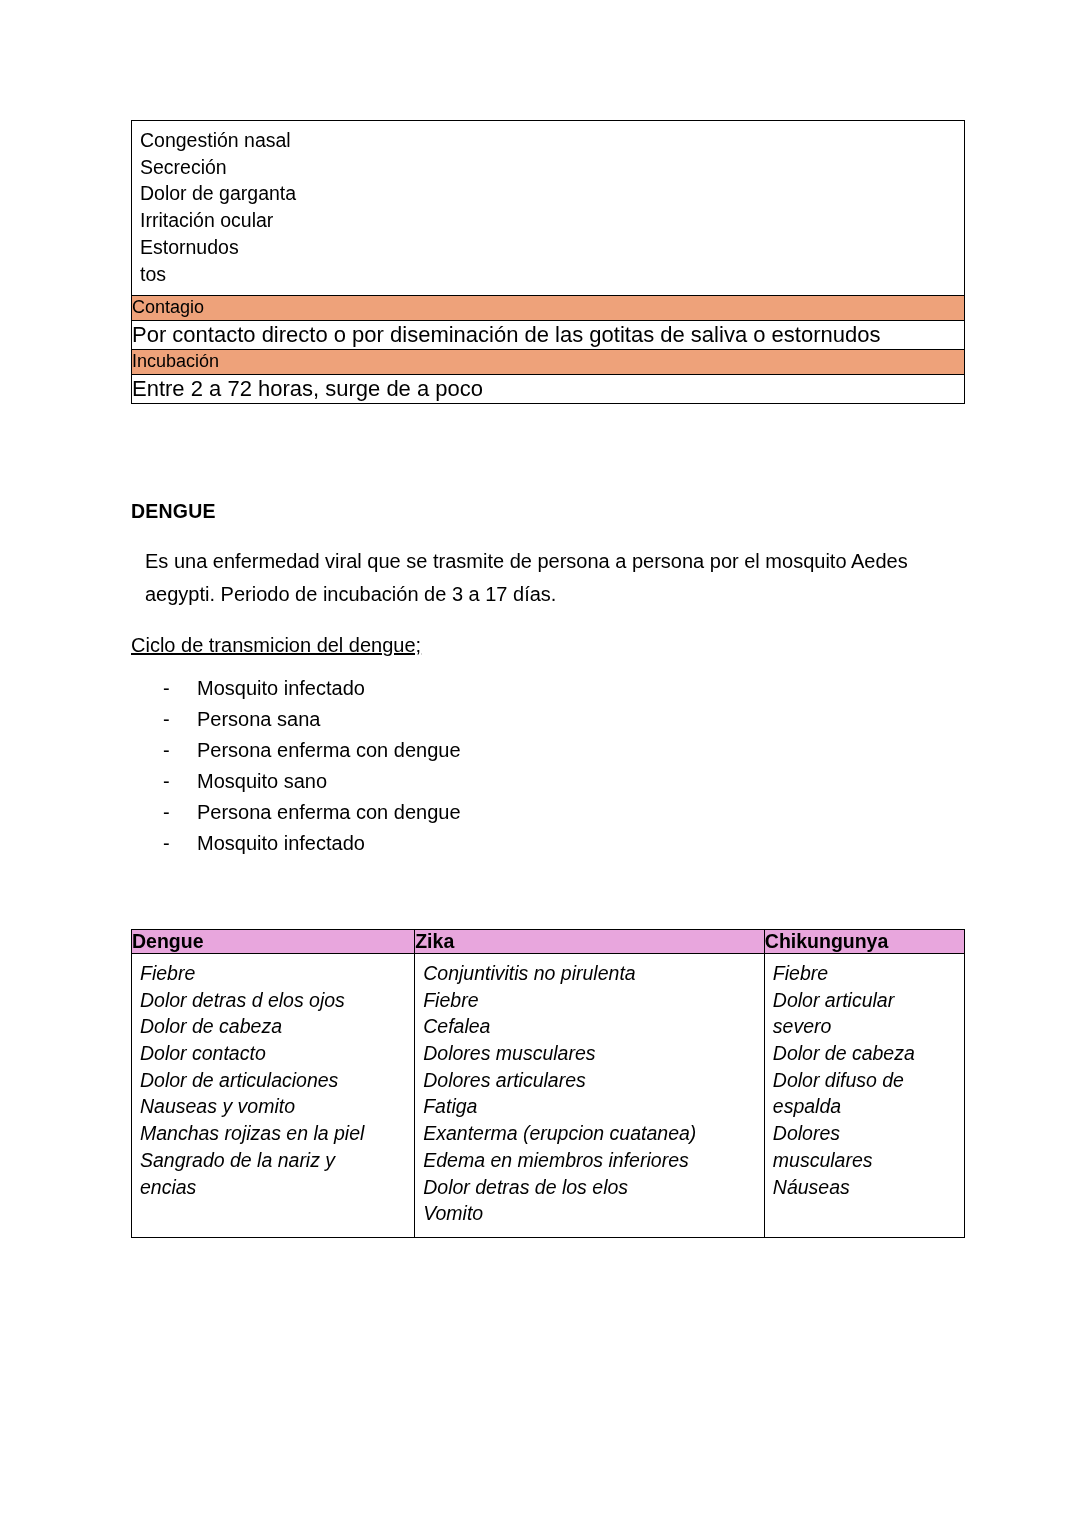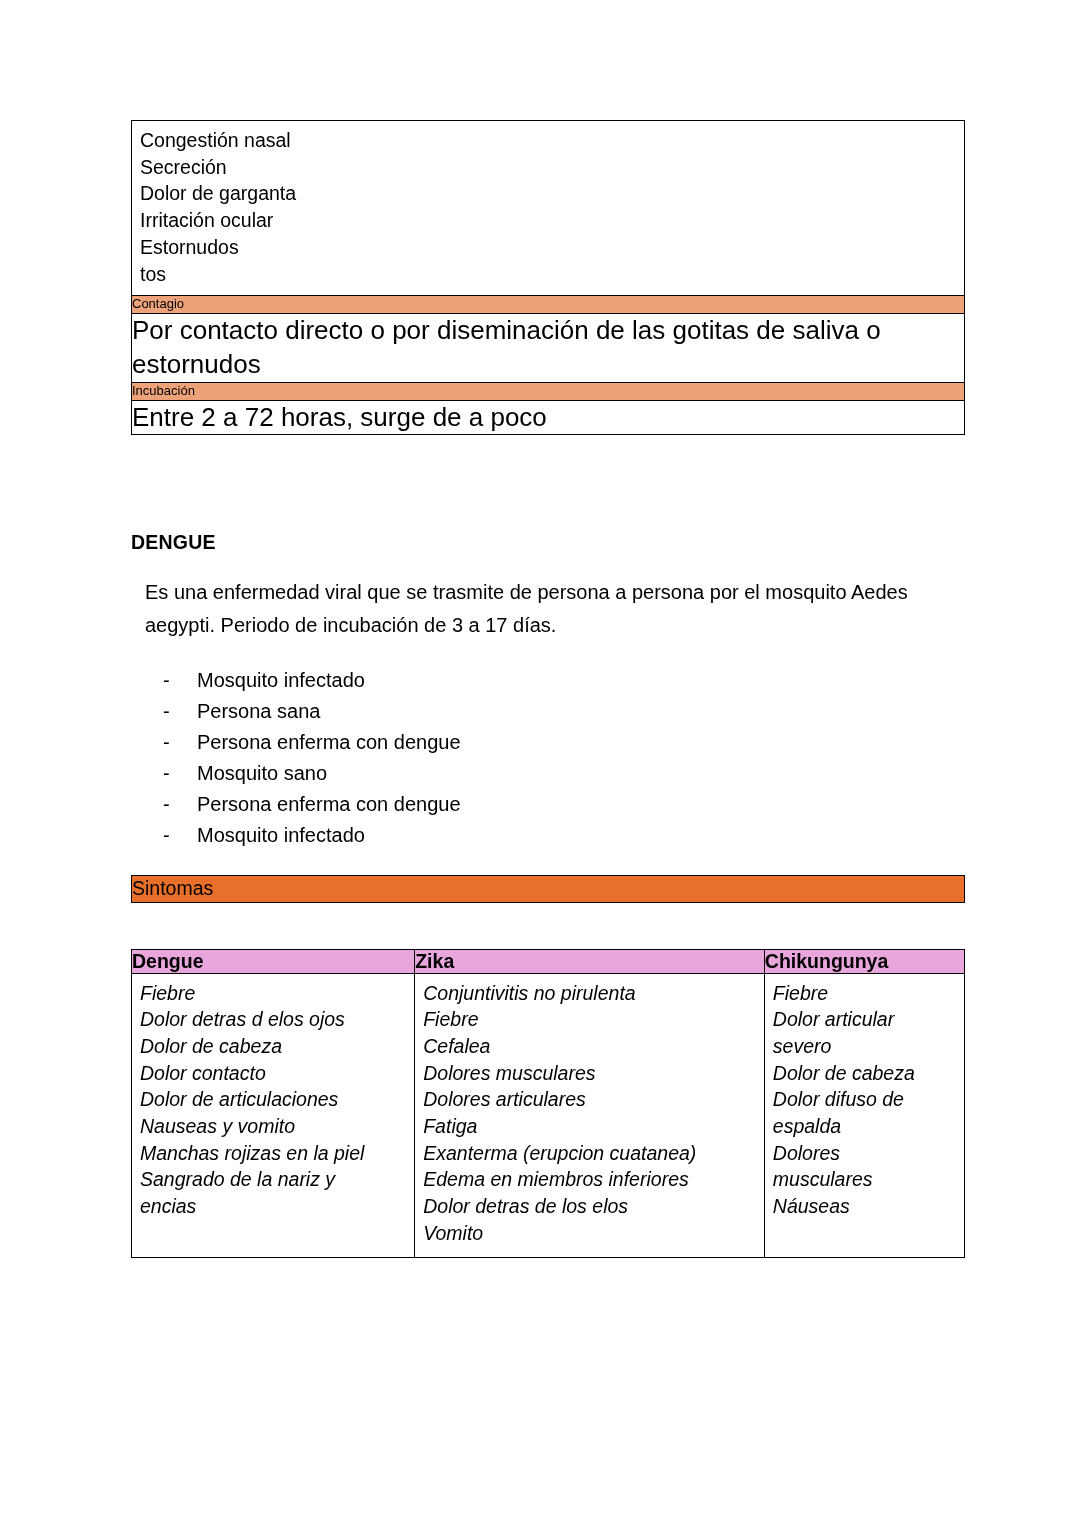--- a/index.html
+++ b/index.html
@@ -36,32 +36,32 @@
   .cell-lines {
     padding: 6px 8px 8px 8px;
     font-size: 19.5px;
     line-height: 1.37;
   }
   .cell-lines div {
     white-space: pre;
   }
   .hdr-salmon {
     background: #eea27a;
-    font-size: 13px;
+    font-size: 18px;
     padding: 4px 8px 5px 8px;
     line-height: 1.3;
   }
   .hdr-orange {
     background: #e8702a;
     font-size: 19.5px;
     padding: 4px 8px 5px 8px;
     line-height: 1.3;
   }
   .plain-row {
-    font-size: 26px;
+    font-size: 22px;
     padding: 5px 8px 6px 8px;
     line-height: 1.3;
   }
   .gap-1 { height: 96px; }
   .section-title {
     font-size: 19.5px;
     font-weight: bold;
     letter-spacing: 0.2px;
     margin: 0 0 22px 0;
   }
@@ -151,35 +151,33 @@
       </tr>
     </tbody>
   </table>
 
   <div class="gap-1"></div>
 
   <h2 class="section-title">DENGUE</h2>
 
   <p class="para">Es una enfermedad viral que se trasmite de persona a persona por el mosquito Aedes aegypti. Periodo de incubación de 3 a 17 días.</p>
 
+  <p class="underlined">Ciclo de transmicion del dengue;</p>
 
   <ul class="dash-list">
     <li><span class="dash">-</span><span>Mosquito infectado</span></li>
     <li><span class="dash">-</span><span>Persona sana</span></li>
     <li><span class="dash">-</span><span>Persona enferma con dengue</span></li>
     <li><span class="dash">-</span><span>Mosquito sano</span></li>
     <li><span class="dash">-</span><span>Persona enferma con dengue</span></li>
     <li><span class="dash">-</span><span>Mosquito infectado</span></li>
   </ul>
 
   <table class="doc-table">
     <tbody>
-      <tr>
-        <td class="hdr-orange">Sintomas</td>
-      </tr>
     </tbody>
   </table>
 
   <div class="gap-3"></div>
 
   <table class="cmp-table">
     <tbody>
       <tr>
         <td class="cmp-head col-a">Dengue</td>
         <td class="cmp-head col-b">Zika</td>

